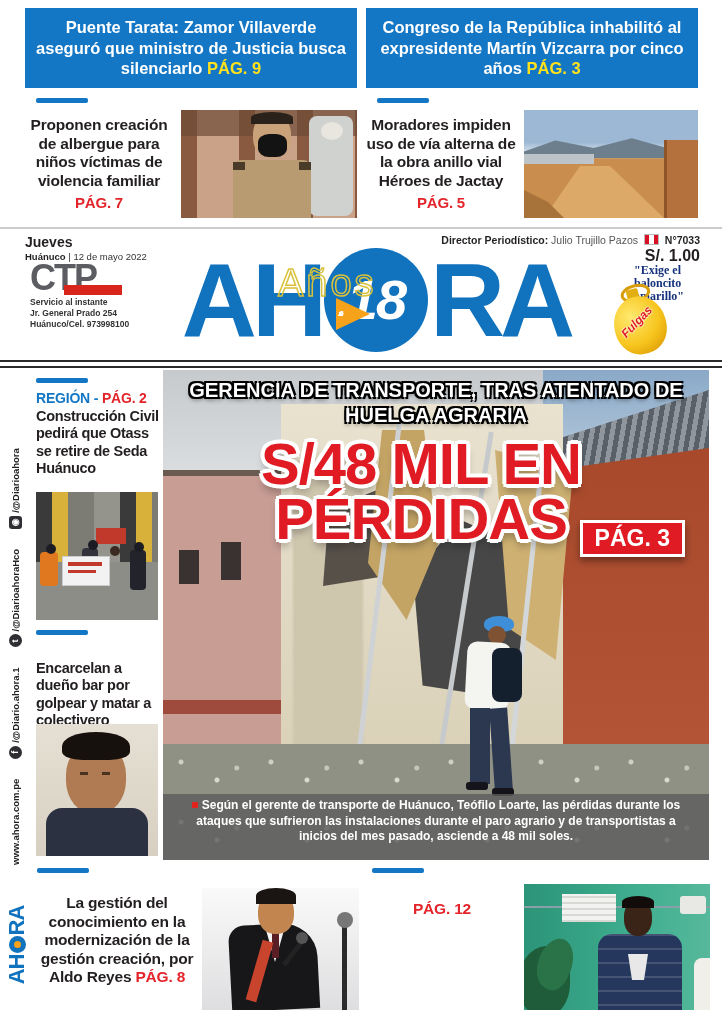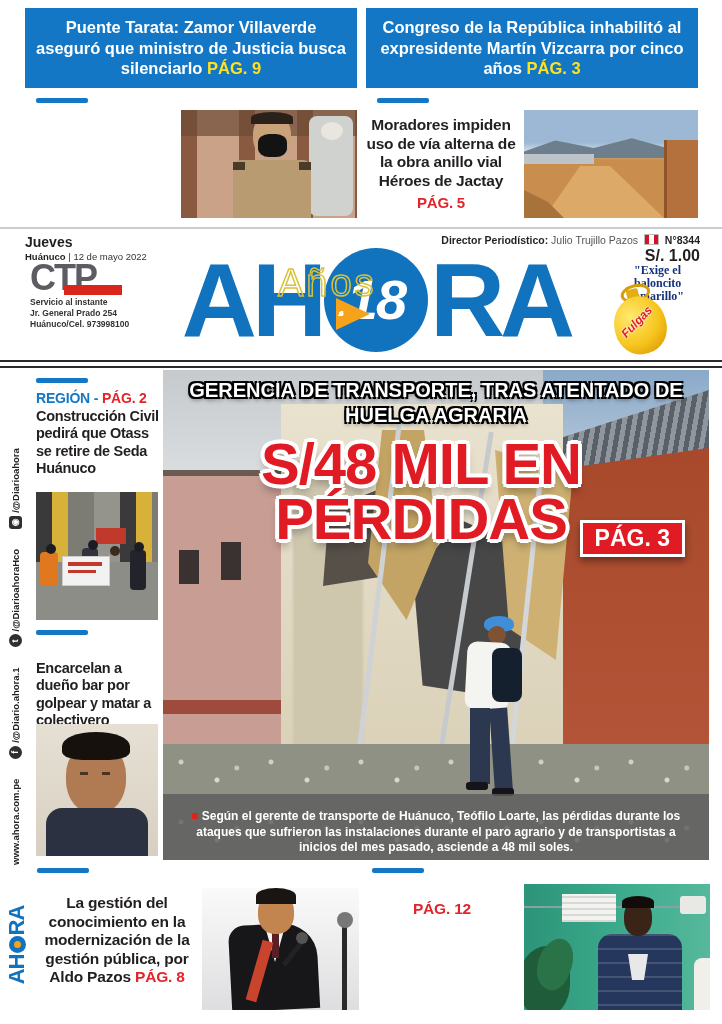--- a/index.html
+++ b/index.html
@@ -75,21 +75,21 @@
              font-size:20px;line-height:1.25;z-index:9;
              text-shadow:-2px -2px 0 #000,2px -2px 0 #000,-2px 2px 0 #000,2px 2px 0 #000,0 3px 4px rgba(0,0,0,.5);}
   .mp-headline{position:absolute;left:0;right:30px;top:66px;text-align:center;z-index:9;color:#e01b24;
                font-weight:900;line-height:0.95;letter-spacing:-1px;}
   .mp-headline .l1,.mp-headline .l2{display:block;font-size:58px;
        text-shadow:-4px 0 0 #fff,4px 0 0 #fff,0 -4px 0 #fff,0 4px 0 #fff,-3px -3px 0 #fff,3px 3px 0 #fff,
                    -3px 3px 0 #fff,3px -3px 0 #fff,0 7px 8px rgba(0,0,0,.35);}
   .mp-pag{position:absolute;right:24px;top:150px;z-index:10;background:#e01b24;border:3px solid #fff;
           color:#fff;font-weight:900;font-size:23px;padding:2px 12px;box-shadow:0 4px 7px rgba(0,0,0,.4);}
   .mp-caption{position:absolute;left:0;right:0;bottom:0;height:66px;background:rgba(92,92,92,.8);z-index:11;
-              display:flex;align-items:flex-end;justify-content:center;padding:4px 18px;box-sizing:border-box;}
+              display:flex;align-items:flex-start;justify-content:center;padding:4px 18px;box-sizing:border-box;}
   .mp-caption p{margin:0;color:#fff;font-weight:bold;font-size:12px;line-height:1.3;text-align:center;}
   .redsq{display:inline-block;width:6px;height:6px;background:#e0231f;margin-right:4px;vertical-align:1px;}
 
   
   .bstory-text{position:absolute;text-align:center;font-weight:800;font-size:15.5px;line-height:1.2;letter-spacing:-0.2px;}
   .bstory-text .pg{color:#e3242b;text-align:center;}
   .vlogo{position:absolute;left:-38px;top:930px;width:110px;height:30px;transform:rotate(-90deg);
          display:flex;align-items:center;justify-content:center;color:#1172bd;font-weight:900;font-size:22px;letter-spacing:-1px;}
   .vlogo .o{width:17px;height:17px;border-radius:50%;background:#1172bd;margin:0 1px;position:relative;}
   .vlogo .o::after{content:"";position:absolute;left:5px;top:5px;width:7px;height:7px;border-radius:50%;background:#f6a21a;}
@@ -109,20 +109,24 @@
   </div>
   <div class="banner" style="left:366px;">
     <div>
       <span>Congreso de la República inhabilitó al expresidente Martín Vizcarra por cinco años</span>
       <span class="pg">PÁG. 3</span>
     </div>
   </div>
   <div class="dash" style="left:36px;top:98px;"></div>
   <div class="dash" style="left:377px;top:98px;"></div>
 
+  <div class="tstory-text" style="left:20px;top:116px;width:158px;">
+    <span>Proponen creación de albergue para niños víctimas de violencia familiar</span>
+    <span class="pg">PÁG. 7</span>
+  </div>
   <div class="photo" style="left:181px;top:110px;width:176px;height:108px;background:repeating-linear-gradient(90deg,#8a5a40 0 16px,#c9a287 16px 58px);">
     <div class="ph-shape" style="left:0;top:0;width:100%;height:26px;background:#6e4a36;opacity:.7;"></div>
     <div class="ph-shape" style="left:128px;top:6px;width:44px;height:100px;background:#cfd2cf;border-radius:8px;"></div>
     <div class="ph-shape" style="left:140px;top:12px;width:22px;height:18px;background:#e9e6df;border-radius:50%;"></div>
     <div class="ph-shape" style="left:52px;top:50px;width:78px;height:58px;background:#b99b72;border-radius:8px 8px 0 0;"></div>
     <div class="ph-shape" style="left:72px;top:4px;width:38px;height:44px;background:#caa27a;border-radius:45%;"></div>
     <div class="ph-shape" style="left:70px;top:2px;width:42px;height:12px;background:#2a211b;border-radius:50% 50% 0 0;"></div>
     <div class="ph-shape" style="left:77px;top:24px;width:29px;height:23px;background:#131313;border-radius:38%;"></div>
     <div class="ph-shape" style="left:52px;top:52px;width:12px;height:8px;background:#4a3b28;"></div>
     <div class="ph-shape" style="left:118px;top:52px;width:12px;height:8px;background:#4a3b28;"></div>
@@ -165,21 +169,21 @@
           <span>Años</span>
         </span>
     </span>
     <span>RA</span>
   </div>
 
   <div class="director">
     <b>Director Periodístico:</b>
     <span>Julio Trujillo Pazos</span>
     <span class="flag"></span>
-    <b>N°8344</b>
+    <b>N°7033</b>
   </div>
   <div class="price">S/. 1.00</div>
 
   <div class="ad-slogan">"Exige el baloncito amarillo"</div>
   <div class="bottle">
     <div class="ring"></div>
       <div class="neck"></div>
       <div class="body"></div>
     <div class="brand">Fulgas</div>
   </div>
@@ -280,21 +284,21 @@
   <div class="dash" style="left:37px;top:868px;"></div>
   <div class="dash" style="left:372px;top:868px;"></div>
 
   <div class="vlogo">
     <span>AH</span>
     <span class="o"></span>
     <span>RA</span>
   </div>
 
   <div class="bstory-text" style="left:38px;top:894px;width:158px;">
-    <span>La gestión del conocimiento en la modernización de la gestión pública, por Aldo Pazos</span>
+    <span>La gestión del conocimiento en la modernización de la gestión creación, por Aldo Reyes</span>
     <span class="pg">PÁG. 8</span>
   </div>
   <div class="photo" style="left:202px;top:888px;width:157px;height:122px;background:linear-gradient(180deg,#fafafa,#dedee0);">
     <div class="ph-shape" style="left:28px;top:36px;width:88px;height:86px;background:#17171a;border-radius:16px 40% 0 0;transform:rotate(-3deg);"></div>
     <div class="ph-shape" style="left:64px;top:42px;width:18px;height:32px;background:#f4f4f4;clip-path:polygon(0 0,100% 0,50% 100%);"></div>
     <div class="ph-shape" style="left:70px;top:44px;width:7px;height:26px;background:#5a1f24;"></div>
     <div class="ph-shape" style="left:52px;top:52px;width:11px;height:62px;background:#c8442c;transform:rotate(16deg);"></div>
     <div class="ph-shape" style="left:56px;top:4px;width:36px;height:42px;background:#c2854f;border-radius:45%;"></div>
     <div class="ph-shape" style="left:54px;top:0;width:40px;height:16px;background:#1a1512;border-radius:50% 50% 0 0;"></div>
     <div class="ph-shape" style="left:88px;top:52px;width:5px;height:28px;background:#222;transform:rotate(38deg);"></div>

